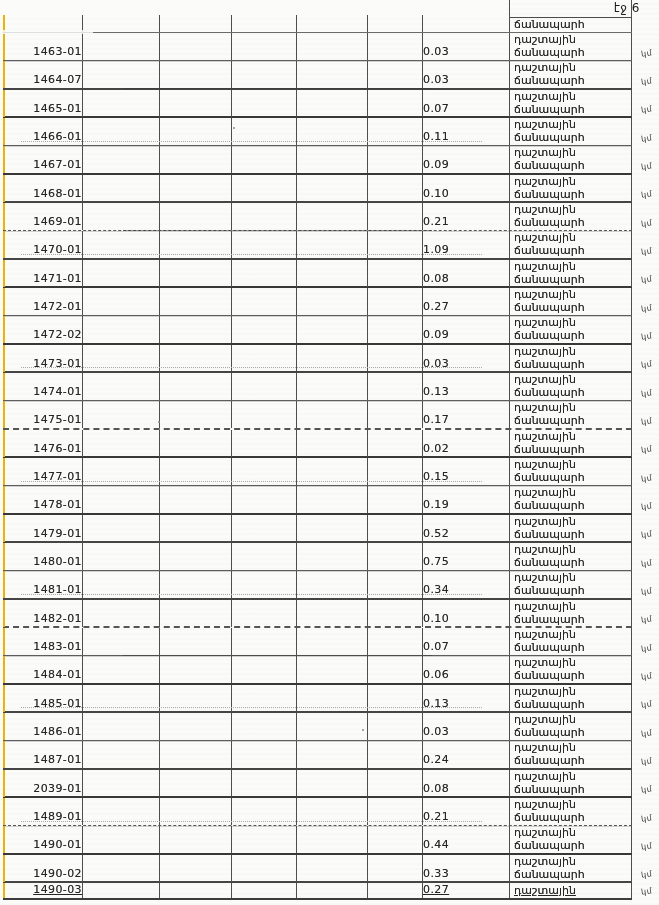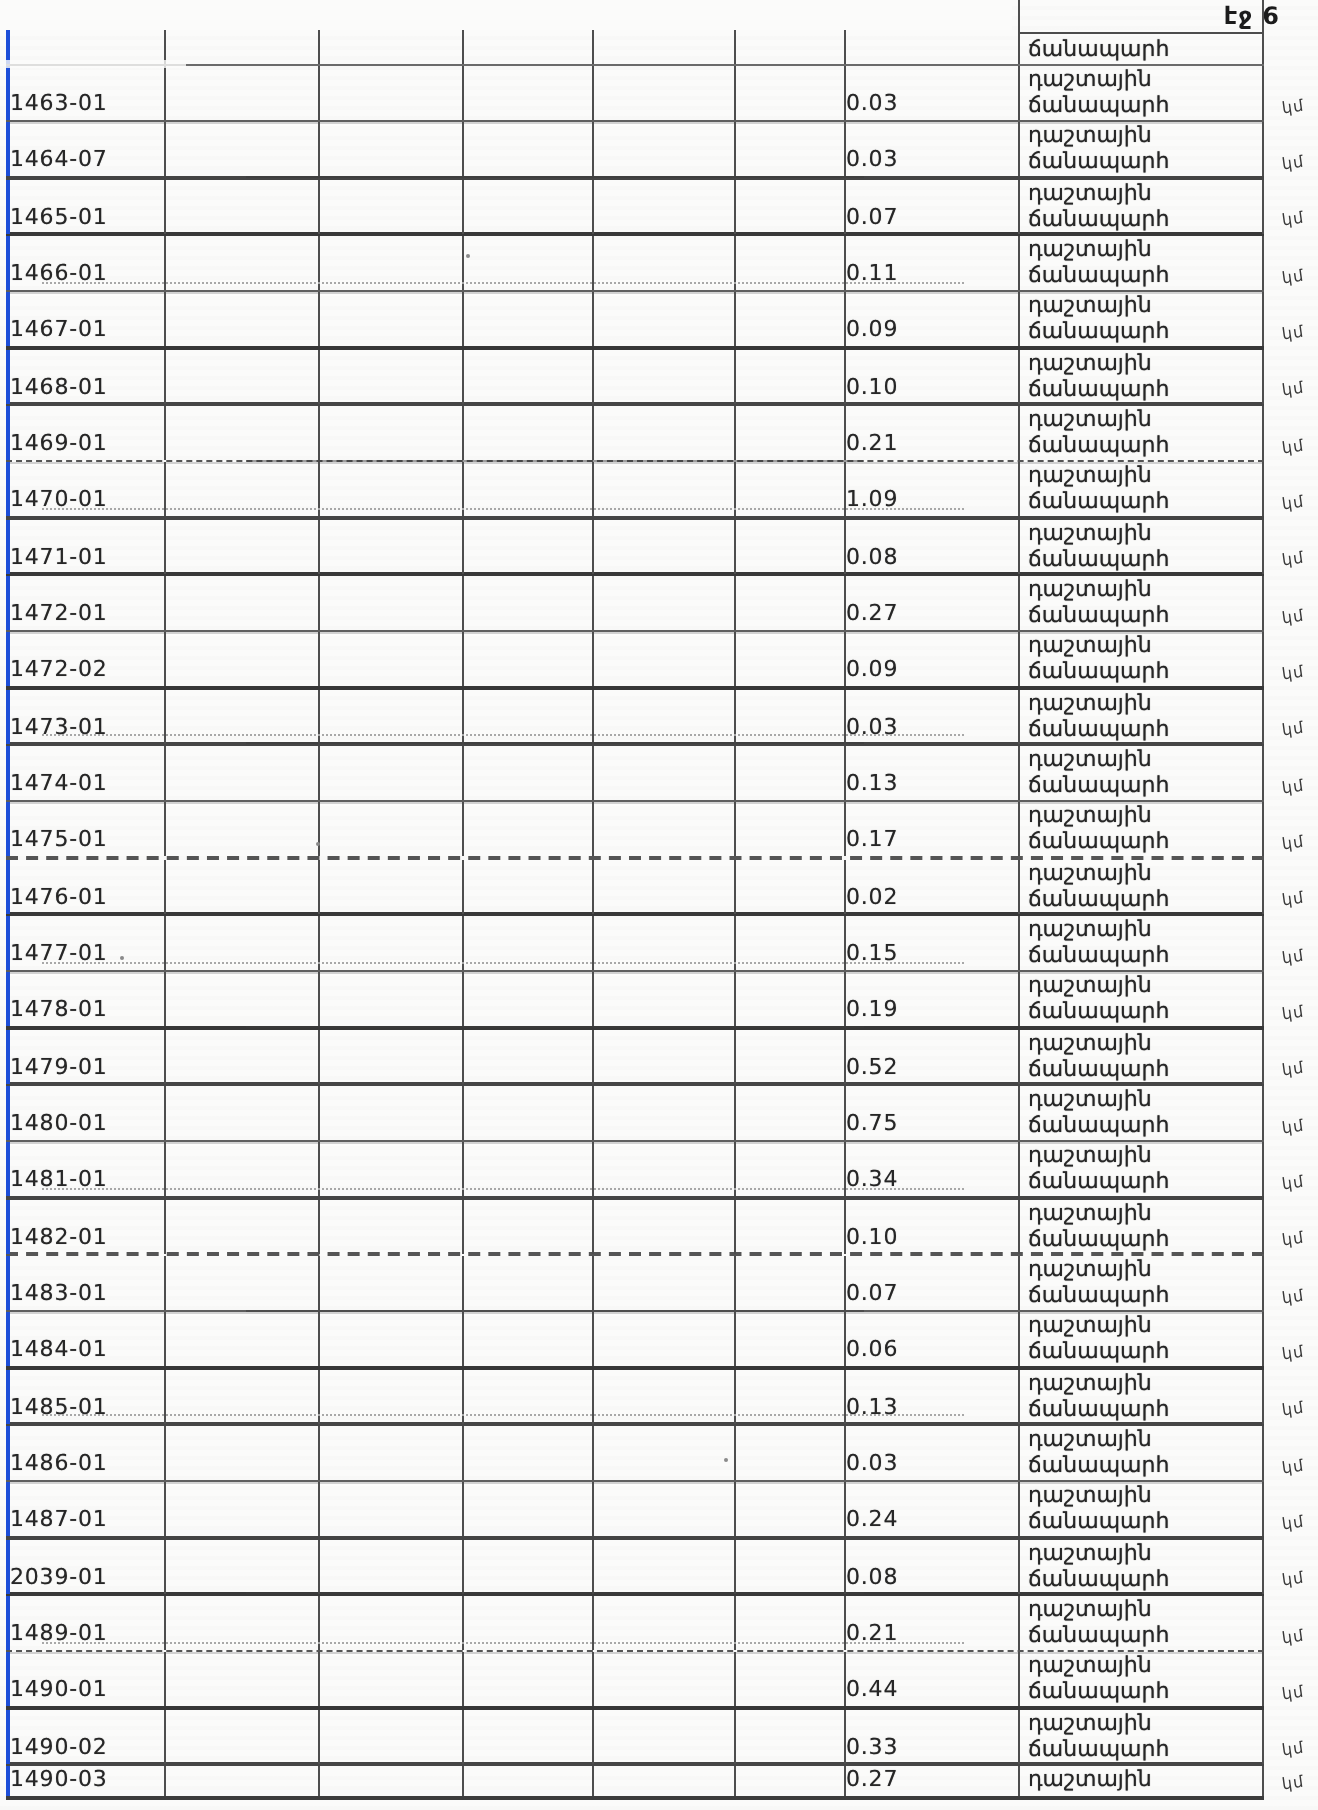--- a/index.html
+++ b/index.html
@@ -5,42 +5,42 @@
   html,body{margin:0;padding:0;}
   body{
     width:659px;height:905px;position:relative;overflow:hidden;
     background:#fbfbfa;
     background-image:repeating-linear-gradient(0deg, rgba(0,0,0,0.012) 0 2px, rgba(0,0,0,0) 2px 5px);
     font-family:"DejaVu Sans","Liberation Sans",sans-serif;
     color:#262626;
   }
   .page-num{
     position:absolute;top:1px;right:19px;
-    font-size:12px;font-weight:bold;color:#1c1c1c;letter-spacing:0.5px;
+    font-size:12px;font-weight:normal;color:#1c1c1c;letter-spacing:0.5px;
   }
   .table{position:absolute;left:3px;top:0;width:629px;}
   .row{
     display:grid;
     grid-template-columns:80px 77px 72px 65px 71px 55px 87px 122px;
     position:relative;
     height:28.33px;
     border-bottom:2px solid #454545;
     box-sizing:border-box;
   }
   .row.top-partial{height:33px;border-bottom:1.5px solid #6b6b6b;}
-  .row.bottom-partial{height:17px;border-bottom:2.5px solid #3d3d3d;}
+  .row.bottom-partial{height:17px;border-bottom:2.5px solid #3d3d3d;text-decoration:underline;}
   .c{
     box-sizing:border-box;
     border-right:1.6px solid #4e4e4e;
     display:flex;flex-direction:column;justify-content:flex-end;
     overflow:visible;
   }
-  .c1{border-left:2px solid #1d4ed8;align-items:flex-start;}
+  .c1{border-left:2px solid #eab308;align-items:flex-end;}
   .c7{align-items:flex-start;}
-  .c8{padding:0;justify-content:space-between;}
+  .c8{padding:0;}
   .id,.val{
     font-size:11px;letter-spacing:0.4px;margin-bottom:2px;
     text-shadow:0 0 0.4px rgba(40,40,40,0.55);
   }
   .l1,.l2{
     font-size:11px;line-height:13px;padding-left:4px;
     text-shadow:0 0 0.5px rgba(30,30,30,0.65);
     white-space:nowrap;
   }
   .l2{margin-bottom:1px;}

